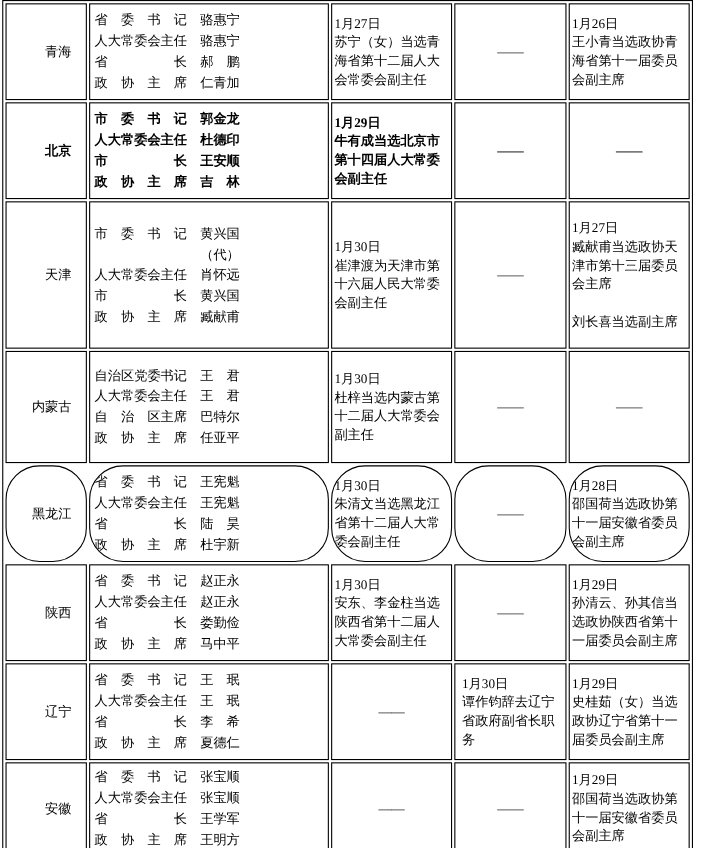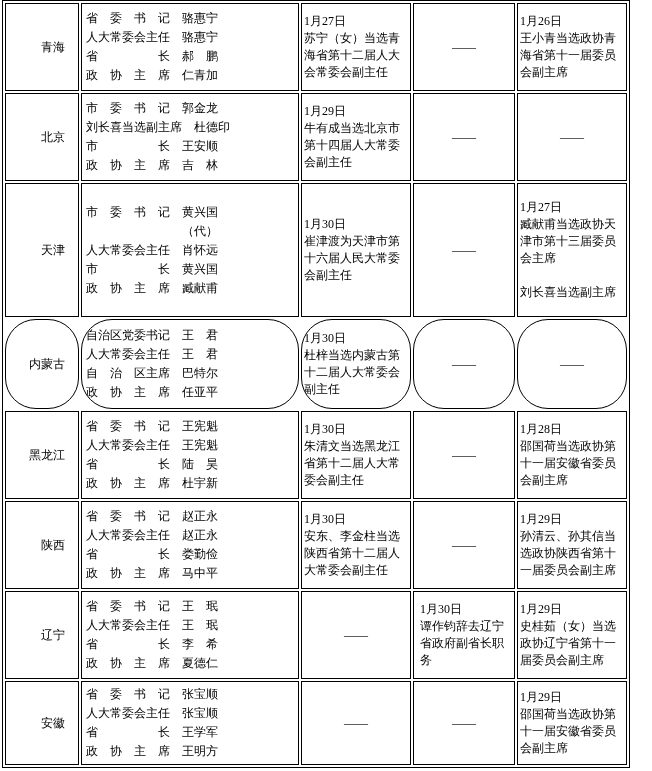--- a/index.html
+++ b/index.html
@@ -44,24 +44,24 @@
     line-height: 17px;
     word-break: break-all;
   }
   td.col4 { padding: 1px 6px; }
   td.dash { text-align: center; }
   .para + .para { margin-top: 17px; }
   .event-date { line-height: 17px; }
   .bold-name { font-weight: normal; }
   
   tr:nth-child(1) td { height: 88px; }
-  tr:nth-child(2) td { height: 88px; }
+  tr:nth-child(2) td { height: 88px; font-weight: bold; }
   tr:nth-child(3) td { height: 134px; }
-  tr:nth-child(4) td { height: 90px; border-radius: 31px; }
-  tr:nth-child(5) td { height: 88px; }
+  tr:nth-child(4) td { height: 102px; }
+  tr:nth-child(5) td { height: 88px; border-radius: 31px; }
   tr:nth-child(6) td { height: 88px; }
   tr:nth-child(7) td { height: 88px; }
   tr:nth-child(8) td { height: 84px; }
 </style>
 </head>
 <body>
 
 <table class="gov-table">
   <colgroup>
     <col style="width:74px">
@@ -79,21 +79,21 @@
           <div class="para">苏宁（女）当选青海省第十二届人大会常委会副主任</div>
         </td>
         <td class="event col4 dash">——</td>
         <td class="event">
           <div class="event-date">1月26日</div>
           <div class="para">王小青当选政协青海省第十一届委员会副主席</div>
         </td>
       </tr>
       <tr>
         <td class="province">北京</td>
-        <td class="leaders"><div>市　委　书　记　郭金龙</div><div>刘长喜当选副主席　杜德印</div><div>市　　　　　长　王安顺</div><div>政　协　主　席　吉　林</div></td>
+        <td class="leaders"><div>市　委　书　记　郭金龙</div><div>人大常委会主任　杜德印</div><div>市　　　　　长　王安顺</div><div>政　协　主　席　吉　林</div></td>
         <td class="event">
           <div class="event-date">1月29日</div>
           <div class="para">牛有成当选北京市第十四届人大常委会副主任</div>
         </td>
         <td class="event col4 dash">——</td>
         <td class="event dash">——</td>
       </tr>
       <tr>
         <td class="province">天津</td>
         <td class="leaders"><div>市　委　书　记　黄兴国</div><div>　　　　　　　　（代）</div><div>人大常委会主任　肖怀远</div><div>市　　　　　长　黄兴国</div><div>政　协　主　席　臧献甫</div></td>

